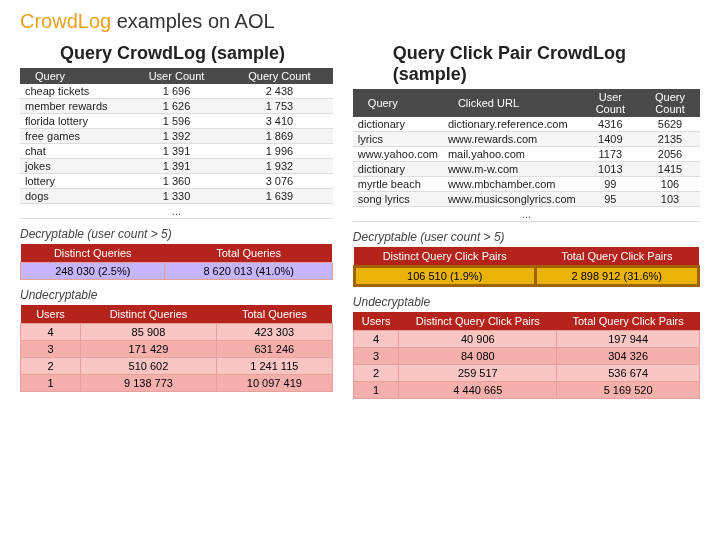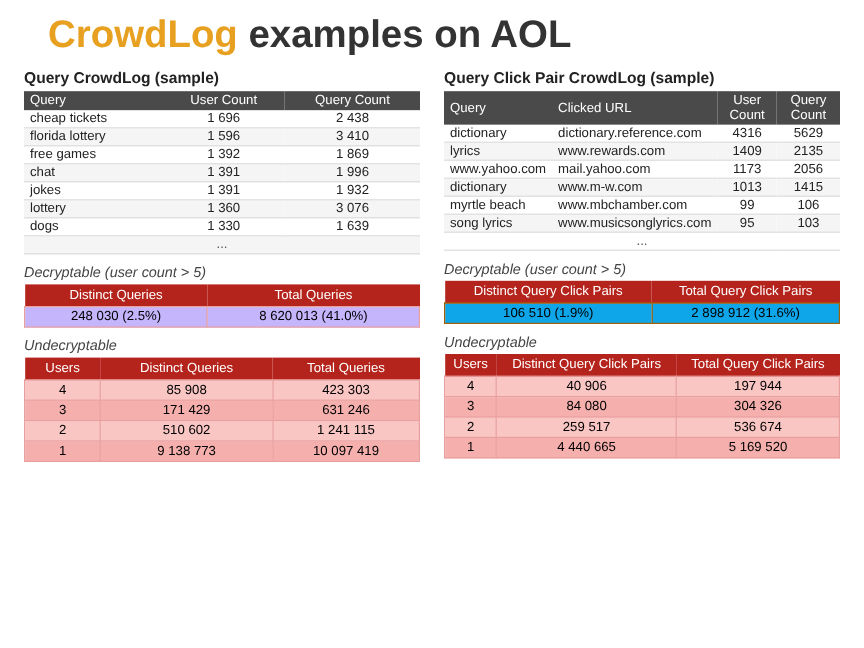--- a/index.html
+++ b/index.html
@@ -5,49 +5,49 @@
     * { margin: 0; padding: 0; box-sizing: border-box; }
     body {
       font-family: Arial, sans-serif;
       background: #fff;
       width: 720px;
       height: 540px;
       overflow: hidden;
       padding: 10px 20px;
     }
     h1 {
-      font-size: 32px;
-      font-weight: bold;
+      font-size: 20px;
+      font-weight: normal;
       margin-bottom: 10px;
-      margin-left: 20px;
     }
     h1 span.crowd { color: #e8a020; }
     h1 span.rest { color: #333; }
     .main-content {
       display: flex;
       gap: 20px;
     }
     .left-panel, .right-panel {
       flex: 1;
     }
     .section-title {
-      font-size: 13px;
+      font-size: 18px;
       font-weight: bold;
       margin-bottom: 4px;
       color: #222;
+      margin-left: 40px;
     }
     table {
       border-collapse: collapse;
       width: 100%;
       font-size: 11px;
     }
     .sample-table th {
       background: #4a4a4a;
       color: #fff;
-      padding: 2px 5px;
+      padding: 2px 15px;
       text-align: left;
       font-weight: normal;
     }
     .sample-table th.right, .sample-table td.right {
       text-align: center;
     }
     .sample-table td {
       padding: 1px 5px;
       border-bottom: 1px solid #ddd;
       color: #222;
@@ -103,22 +103,22 @@
       text-align: center;
       border: 1px solid #e8a09e;
     }
     .undecrypt-table tr:nth-child(even) td { background: #f5b0ae; }
 
     
     .right-panel .decrypt-table th {
       background: #b5241c;
     }
     .right-panel .decrypt-table td {
-      background: #0ea5e9;
-      border: 1px solid #a16207;
+      background: #eab308;
+      border: 3px solid #a16207;
     }
     .right-panel .undecrypt-table th {
       background: #b5241c;
     }
     .right-panel .undecrypt-table td {
       background: #f9c6c4;
       border: 1px solid #e8a09e;
     }
   </style>
 </head>
@@ -141,20 +141,25 @@
           <th class="right">Query Count</th>
         </tr>
       </thead>
       <tbody id="left-sample-tbody">
       <tr>
             <td>cheap tickets</td>
             <td class="right">1 696</td>
             <td class="right">2 438</td>
           </tr>
           <tr>
+            <td>member rewards</td>
+            <td class="right">1 626</td>
+            <td class="right">1 753</td>
+          </tr>
+          <tr>
             <td>florida lottery</td>
             <td class="right">1 596</td>
             <td class="right">3 410</td>
           </tr>
           <tr>
             <td>free games</td>
             <td class="right">1 392</td>
             <td class="right">1 869</td>
           </tr>
           <tr>

